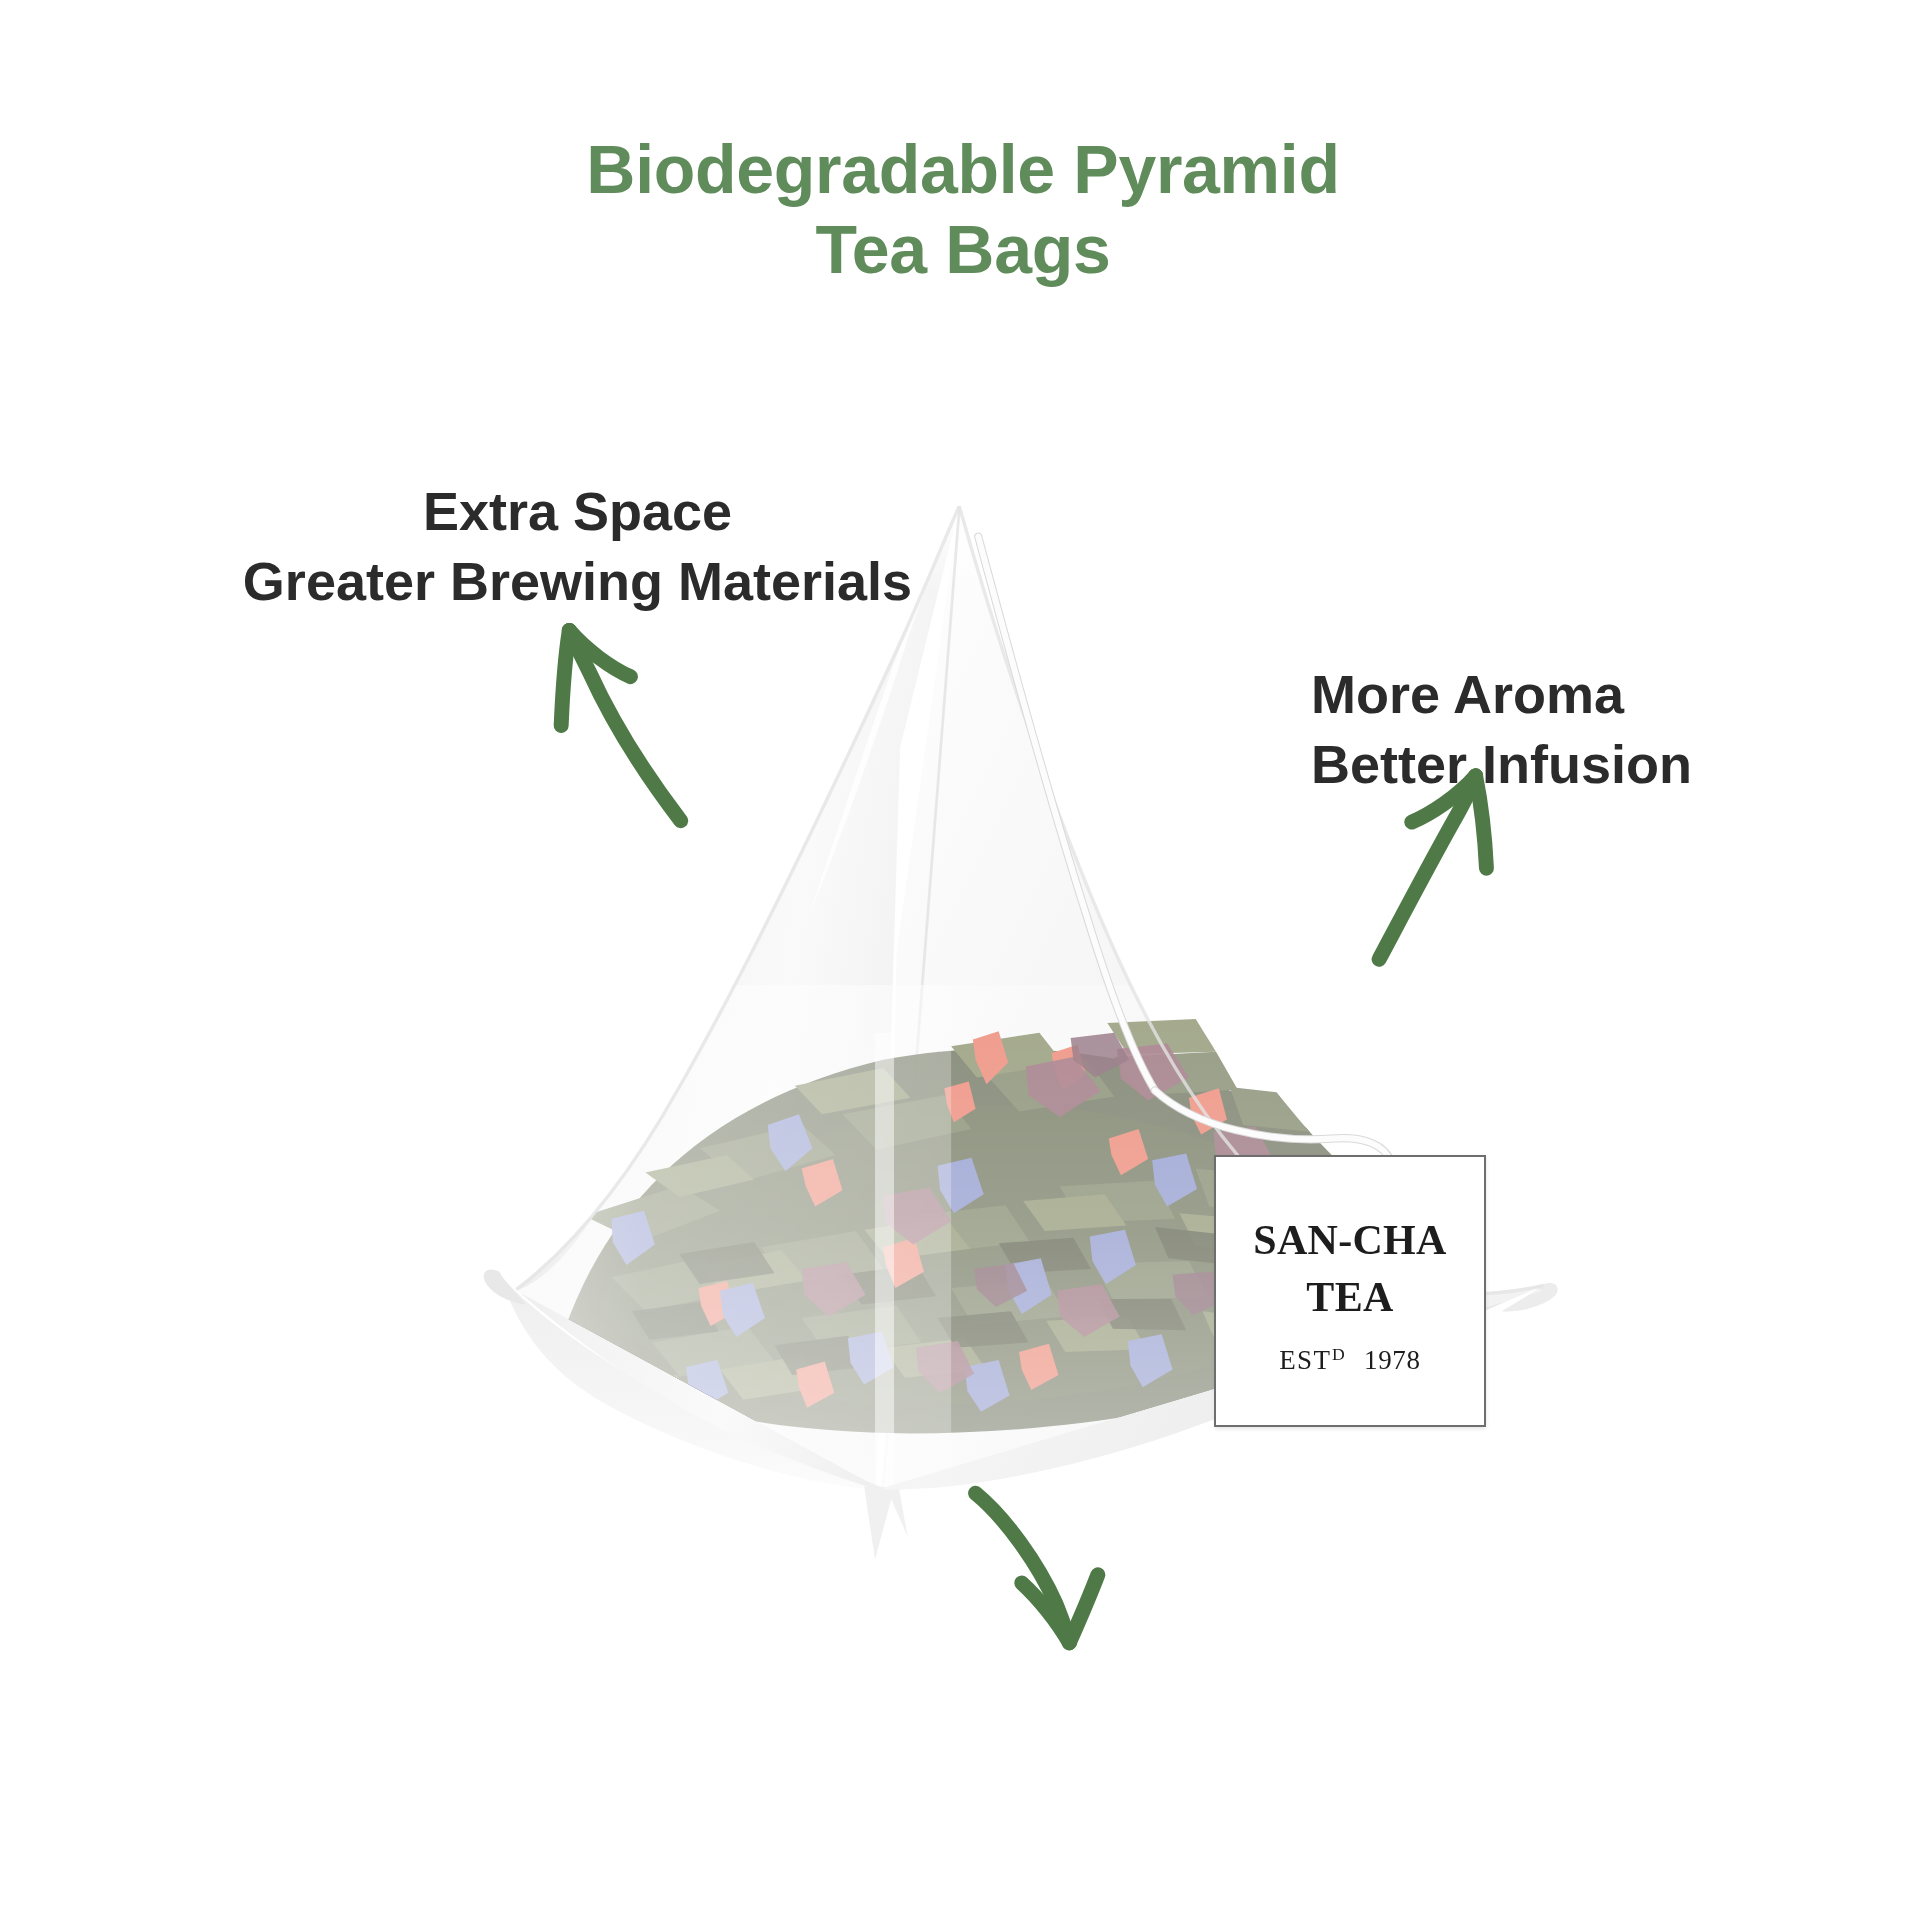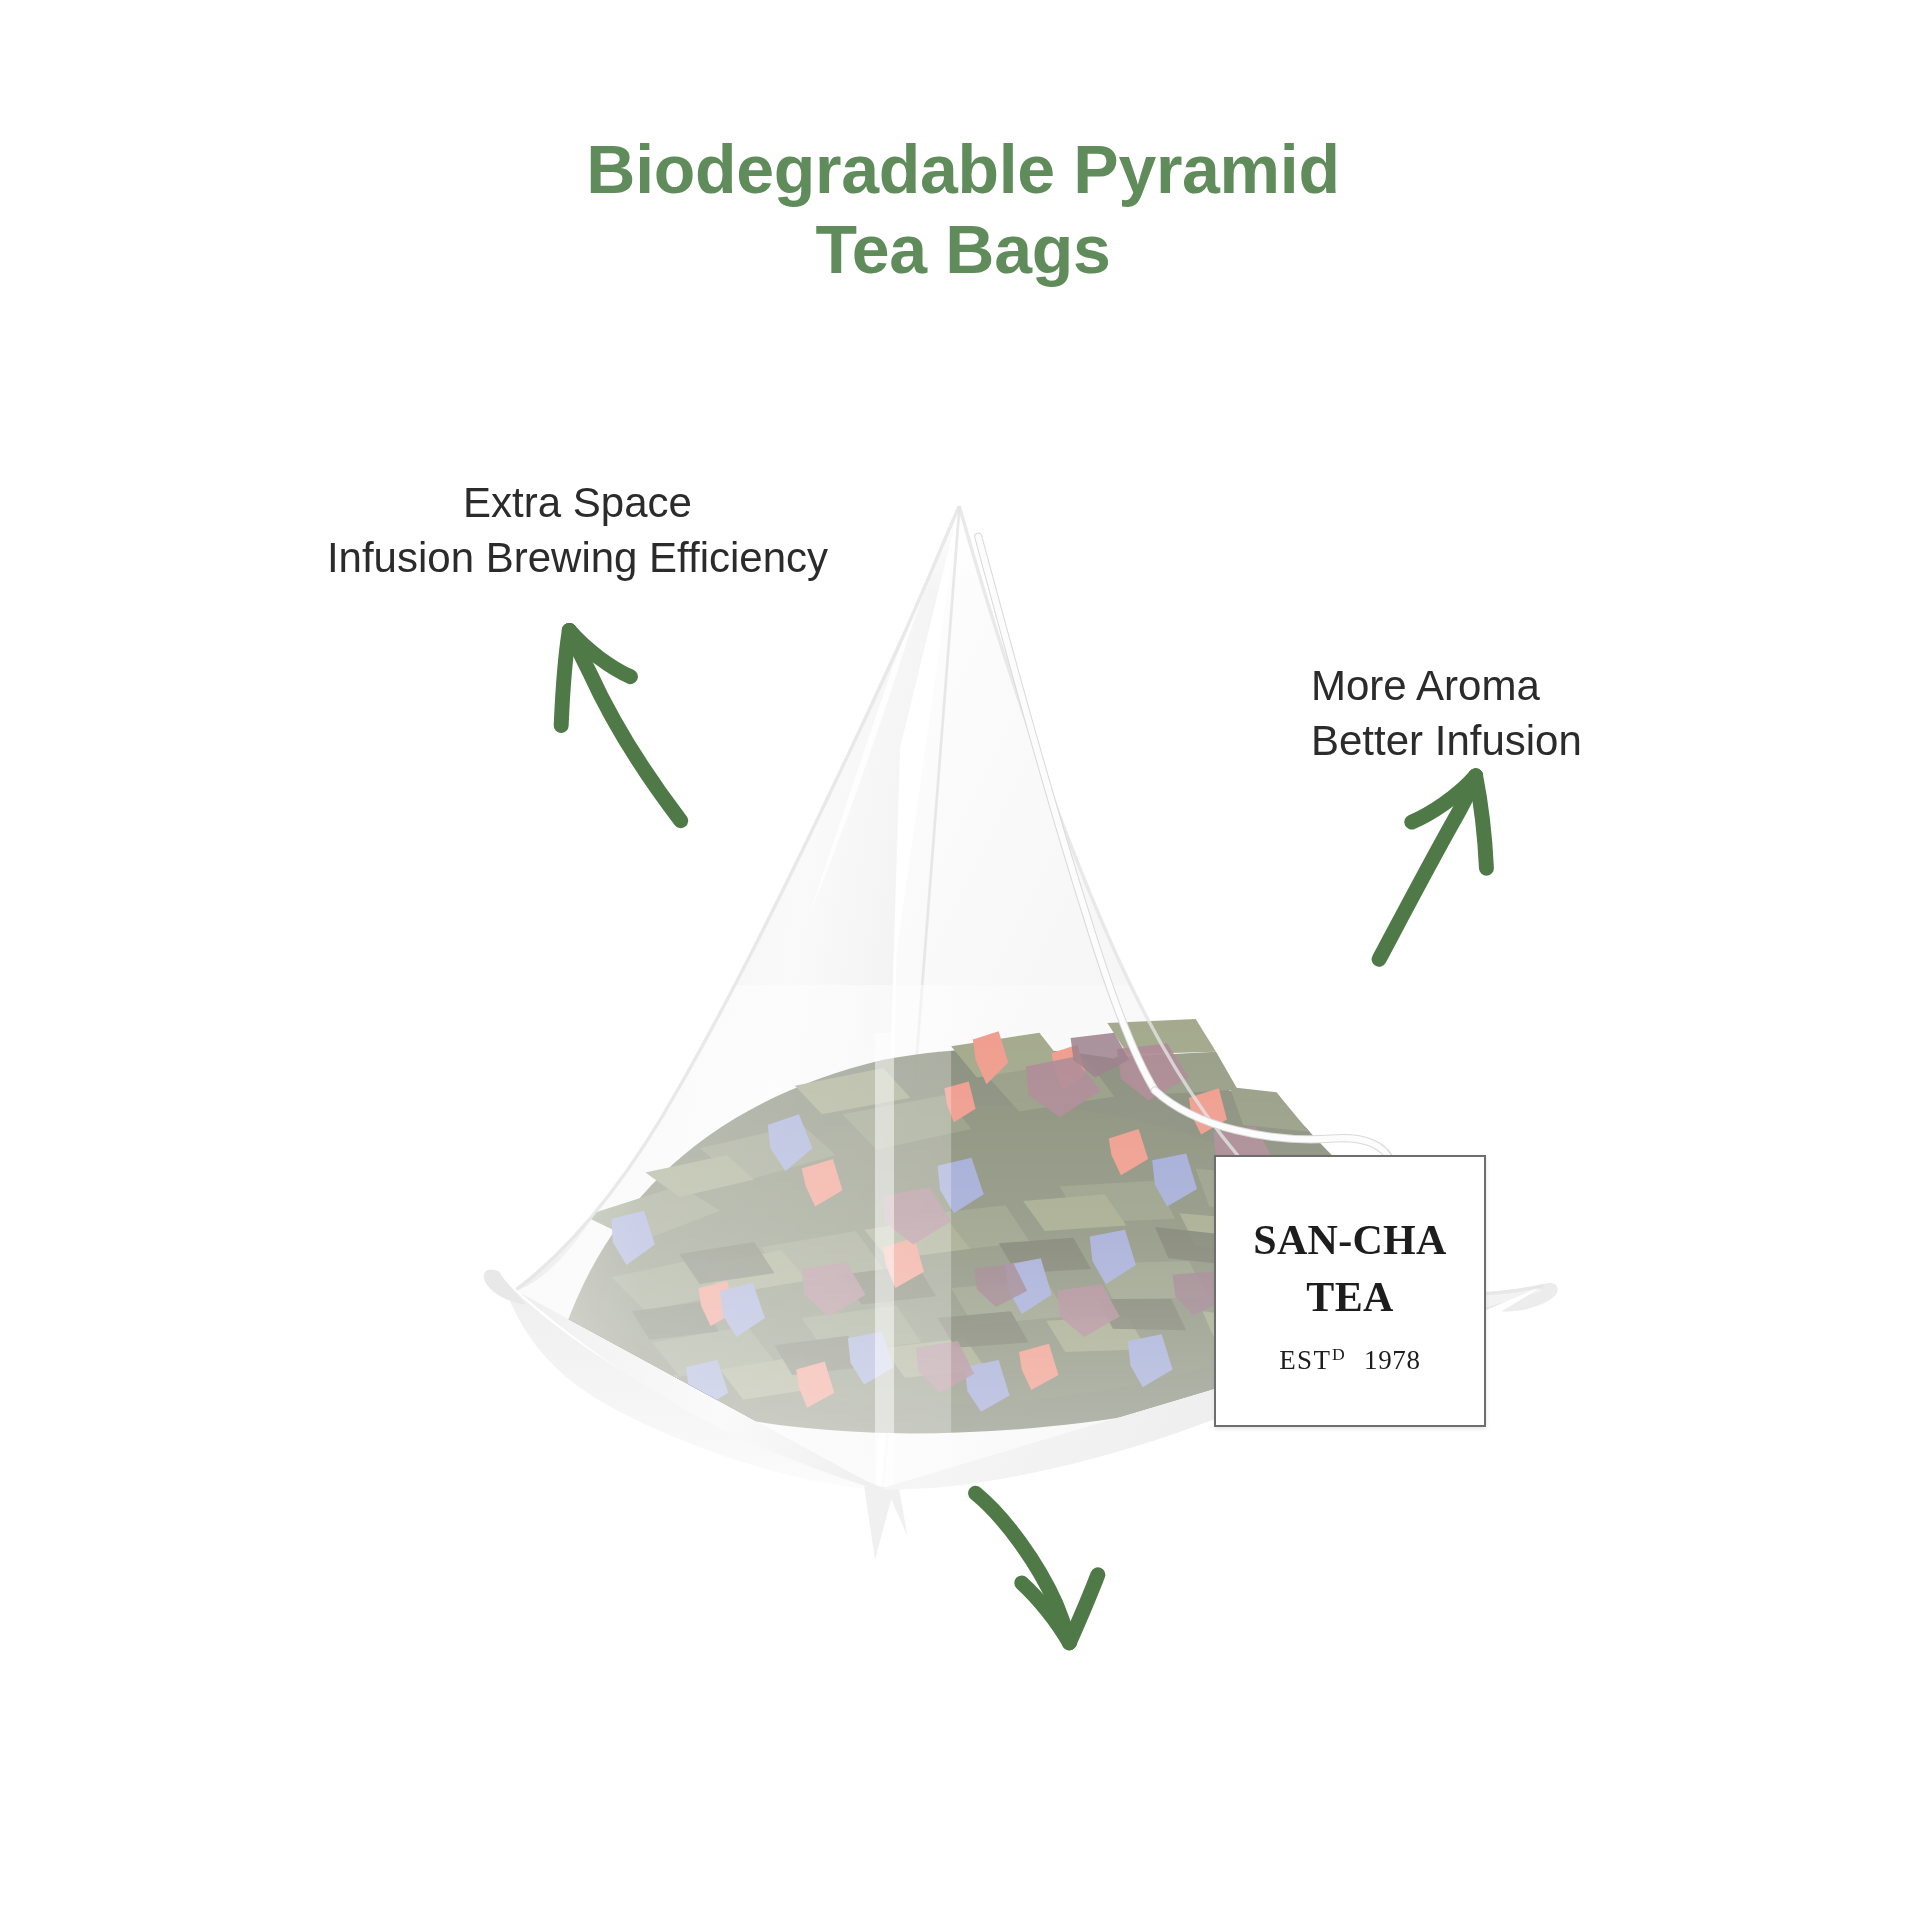--- a/index.html
+++ b/index.html
@@ -38,22 +38,22 @@
     font-size: 68px;
     letter-spacing: -0.3px;
     color: #5f8c5a;
   }
 
   
   .annot {
     position: absolute;
     color: #2b2b2b;
     font-family: "Liberation Sans", sans-serif;
-    font-weight: 400;
-    font-size: 42px;
+    font-weight: 700;
+    font-size: 54px;
     line-height: 1.30;
     white-space: nowrap;
   }
   #annot-left {
     left: 204px;
     top: 476px;
     width: 747px;
     text-align: center;
   }
   #annot-right {
@@ -386,21 +386,21 @@
     <div id="tag-name2">TEA</div>
     <div id="tag-estd-row">
       <span>EST</span>
         <span id="tag-estd-sup">D</span>
       <span id="tag-estd-year">1978</span>
     </div>
   </div>
 
   <div class="annot" id="annot-left">
     <span>Extra Space</span>
-    <span>Infusion Brewing Efficiency</span>
+    <span>Greater Brewing Materials</span>
   </div>
 
   <div class="annot" id="annot-right">
     <span>More Aroma</span>
     <span>Better Infusion</span>
   </div>
 
 
   <svg id="arrow-layer" viewBox="0 0 2835 2835">
     <g fill="none" stroke="#4f7a47" stroke-width="22" stroke-linecap="round" stroke-linejoin="round">

